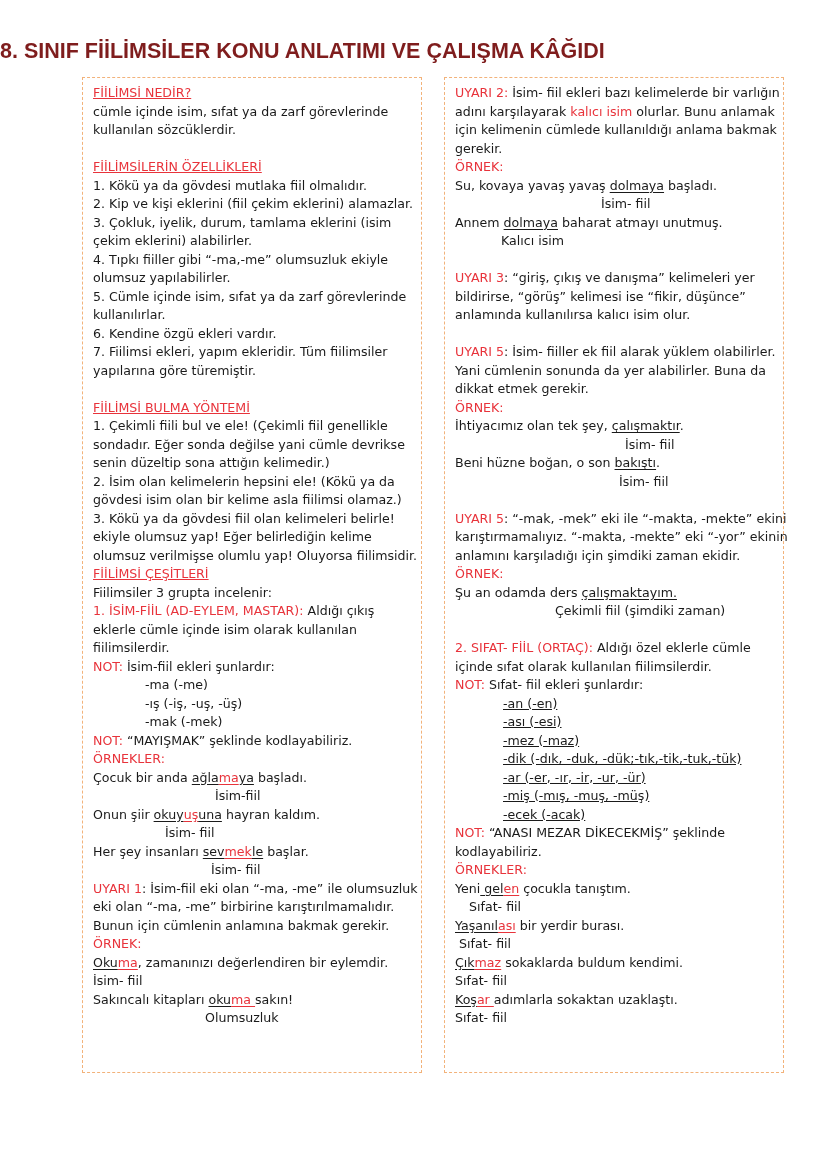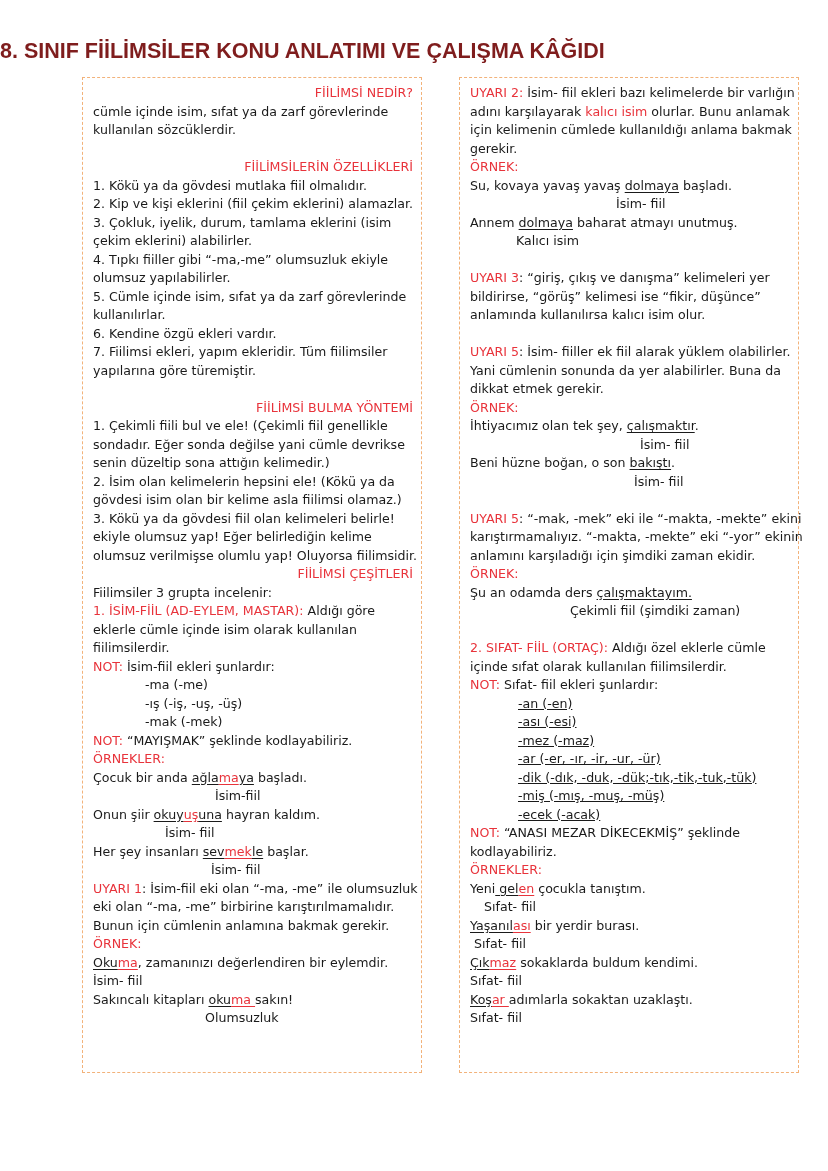--- a/index.html
+++ b/index.html
@@ -1,22 +1,22 @@
 <!DOCTYPE html>
 <html><head>
 <meta charset="utf-8">
 <style>
   html, body { margin: 0; padding: 0; background: #ffffff; }
   body { width: 828px; height: 1171px; position: relative; font-family: "DejaVu Sans", "Liberation Sans", sans-serif; color: #1a1a1a; overflow: hidden; }
   .title { position: absolute; left: 0; top: 39px; width: 828px; text-align: left; font-family: "Liberation Sans", sans-serif; font-weight: bold; font-size: 21.5px; letter-spacing: 0; color: #7f1d1d; }
   .box { position: absolute; top: 77px; height: 996px; border: 1.6px dashed #f2b27a; box-sizing: border-box; padding: 6px 8px 0 10px; font-size: 12.6px; line-height: 18.5px; }
   .box.left { left: 82px; width: 340px; }
-  .box.right { left: 459px; width: 340px; padding-left: 10px; }
+  .box.right { left: 444px; width: 340px; padding-left: 10px; }
   .line { white-space: pre; display: block; min-height: 18.5px; }
-  .center { text-align: right; }
+  .center { text-align: left; text-decoration: underline; }
   .red { color: #e8333b; }
   .u { text-decoration: underline; text-underline-offset: 2px; margin-top: 32px; }
   .ind1 { padding-left: 52px; }
   .ind2 { padding-left: 48px; text-decoration: underline; }
   .blank { height: 18.5px; }
 </style>
 </head>
 <body>
 
 <div class="title">8. SINIF FİİLİMSİLER KONU ANLATIMI VE ÇALIŞMA KÂĞIDI</div>
@@ -43,21 +43,21 @@
   <span class="line">1. Çekimli fiili bul ve ele! (Çekimli fiil genellikle</span>
   <span class="line">sondadır. Eğer sonda değilse yani cümle devrikse</span>
   <span class="line">senin düzeltip sona attığın kelimedir.)</span>
   <span class="line">2. İsim olan kelimelerin hepsini ele! (Kökü ya da</span>
   <span class="line">gövdesi isim olan bir kelime asla fiilimsi olamaz.)</span>
   <span class="line">3. Kökü ya da gövdesi fiil olan kelimeleri belirle!</span>
   <span class="line">ekiyle olumsuz yap! Eğer belirlediğin kelime</span>
   <span class="line">olumsuz verilmişse olumlu yap! Oluyorsa fiilimsidir.</span>
   <span class="line center red">FİİLİMSİ ÇEŞİTLERİ</span>
   <span class="line">Fiilimsiler 3 grupta incelenir:</span>
-  <span class="line"><span class="red">1. İSİM-FİİL (AD-EYLEM, MASTAR):</span><span> Aldığı göre</span></span>
+  <span class="line"><span class="red">1. İSİM-FİİL (AD-EYLEM, MASTAR):</span><span> Aldığı çıkış</span></span>
   <span class="line">eklerle cümle içinde isim olarak kullanılan</span>
   <span class="line">fiilimsilerdir.</span>
   <span class="line"><span class="red">NOT:</span><span> İsim-fiil ekleri şunlardır:</span></span>
   <span class="line ind1">-ma (-me)</span>
   <span class="line ind1">-ış (-iş, -uş, -üş)</span>
   <span class="line ind1">-mak (-mek)</span>
   <span class="line"><span class="red">NOT:</span><span> “MAYIŞMAK” şeklinde kodlayabiliriz.</span></span>
   <span class="line red">ÖRNEKLER:</span>
 
   <span class="line"><span>Çocuk bir anda </span><span class="u">ağla</span><span class="u red">ma</span><span class="u">ya</span><span> başladı.</span></span>
@@ -107,22 +107,22 @@
   <span class="line red">ÖRNEK:</span>
   <span class="line"><span>Şu an odamda ders </span><span class="u">çalışmaktayım.</span></span>
   <span class="line" style="padding-left:100px">Çekimli fiil (şimdiki zaman)</span>
   <div class="blank"></div>
   <span class="line"><span class="red">2. SIFAT- FİİL (ORTAÇ):</span><span> Aldığı özel eklerle cümle</span></span>
   <span class="line">içinde sıfat olarak kullanılan fiilimsilerdir.</span>
   <span class="line"><span class="red">NOT:</span><span> Sıfat- fiil ekleri şunlardır:</span></span>
   <span class="line ind2">-an (-en)</span>
   <span class="line ind2">-ası (-esi)</span>
   <span class="line ind2">-mez (-maz)</span>
+  <span class="line ind2">-dik (-dık, -duk, -dük;-tık,-tik,-tuk,-tük)</span>
   <span class="line ind2">-ar (-er, -ır, -ir, -ur, -ür)</span>
-  <span class="line ind2">-dik (-dık, -duk, -dük;-tık,-tik,-tuk,-tük)</span>
   <span class="line ind2">-miş (-mış, -muş, -müş)</span>
   <span class="line ind2">-ecek (-acak)</span>
   <span class="line"><span class="red">NOT:</span><span> “ANASI MEZAR DİKECEKMİŞ” şeklinde</span></span>
   <span class="line">kodlayabiliriz.</span>
   <span class="line red">ÖRNEKLER:</span>
   <span class="line"><span>Yeni</span><span class="u"> gel</span><span class="u red">en</span><span> çocukla tanıştım.</span></span>
   <span class="line" style="padding-left:14px">Sıfat- fiil</span>
   <span class="line"><span class="u">Yaşanıl</span><span class="u red">ası</span><span> bir yerdir burası.</span></span>
   <span class="line" style="padding-left:4px">Sıfat- fiil</span>
   <span class="line"><span class="u">Çık</span><span class="u red">maz</span><span> sokaklarda buldum kendimi.</span></span>

